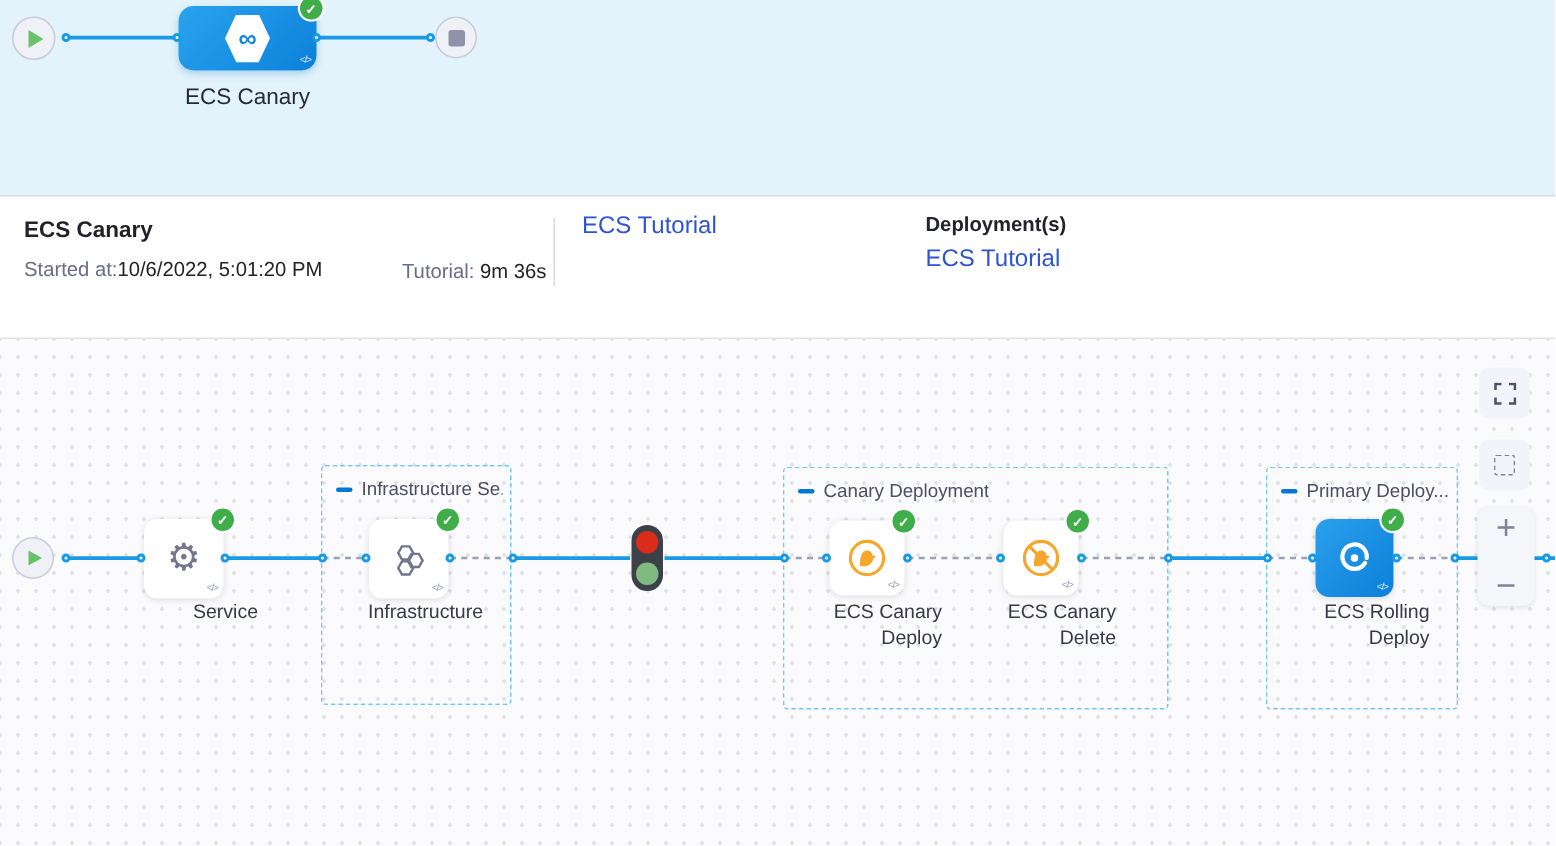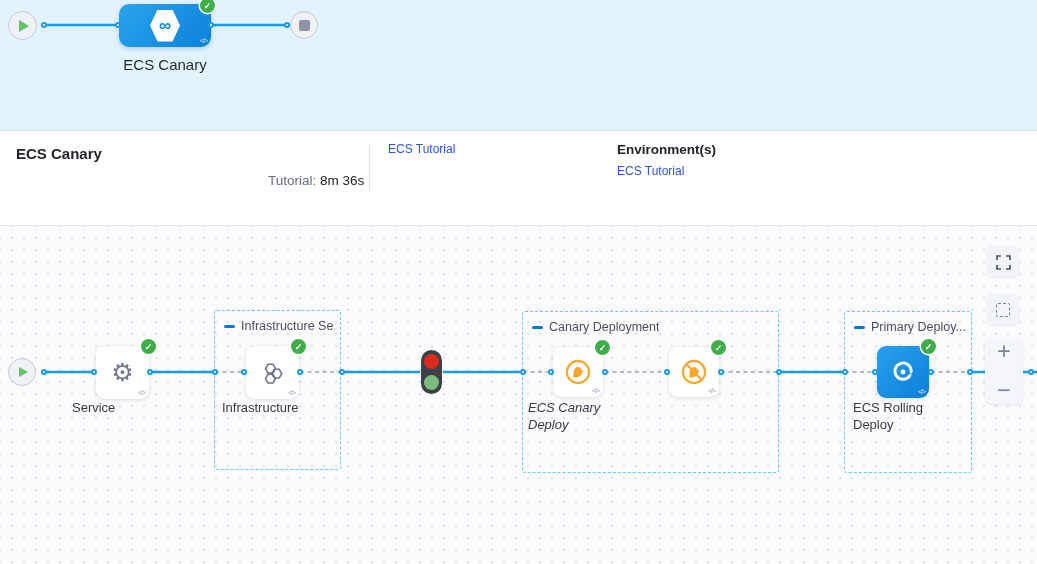--- a/index.html
+++ b/index.html
@@ -38,37 +38,37 @@
   .info-left { padding:14px 0 0 16px; width:369px; }
   .info-title { font-size:15px; font-weight:bold; color:#22222a; margin-bottom:10px; }
   .info-row { display:flex; font-size:13.5px; }
   .lab { color:#6b6d85; } .val { color:#22222a; }
   .dur { position:absolute; left:268px; top:42px; font-size:13.5px; }
   .vdiv { border-left:1px solid #d9dae5; height:46px; margin-top:14px; }
   .info-col { padding-top:11px; }
   .col-svc { padding-left:18px; width:247px; }
   .col-env { padding-left:0; }
   .col-label { font-size:13.5px; font-weight:bold; color:#22222a; margin-bottom:7px; }
-  .col-link { font-size:12px; color:#2f54d1; cursor:pointer; }
+  .col-link { font-size:16px; color:#2f54d1; cursor:pointer; }
 
   
   .canvas { position:relative; width:100%; height:338px; background-color:#fbfbfd;
     background-image:radial-gradient(circle,#dfe2e8 1.1px,transparent 1.1px);
     background-size:12px 12px; background-position:6px 6px; }
   .canvas-svg { position:absolute; left:0; top:0; z-index:2; }
   .group { position:absolute; border:1px dashed #6ec8f2; border-radius:3px; z-index:1; }
   .ghead { position:absolute; top:8px; left:9px; display:flex; align-items:center; gap:6px;
     font-size:12.5px; color:#4b4e62; white-space:nowrap; overflow:hidden; max-width:calc(100% - 14px); }
   .gminus { width:11px; height:3px; background:#0278d5; border-radius:2px; flex:none; cursor:pointer; }
   .card { position:absolute; width:53px; height:53px; background:#fff; border-radius:9px;
     box-shadow:0 1px 4px rgba(40,44,63,.14); z-index:4;
     display:flex; align-items:center; justify-content:center; cursor:pointer; }
   .card.blue { background:linear-gradient(135deg,#2aa0ec 0%,#0c7fd9 100%); }
   .gear { font-size:25px; color:#73768c; line-height:1; }
-  .nlabel { position:absolute; z-index:3; width:100px; text-align:left; font-size:13px;
+  .nlabel { position:absolute; z-index:3; width:100px; text-align:right; font-size:13px;
     color:#383946; line-height:17px; }
   .tlight { position:absolute; left:421px; top:124px; width:21px; height:44px; background:#3b4049;
     border-radius:11px; z-index:4; display:flex; flex-direction:column; align-items:center;
     justify-content:space-between; padding:4px 0; cursor:pointer; }
   .tl-red { width:15px; height:15px; border-radius:50%; background:#d92c1b; }
   .tl-grn { width:15px; height:15px; border-radius:50%; background:#7fba80; }
 
   
   .ctrl-box { position:absolute; width:34px; height:34px; background:#f3f4f9; border-radius:7px;
     display:flex; align-items:center; justify-content:center; z-index:10; cursor:pointer; }
@@ -106,31 +106,35 @@
   <div class="stage-label">ECS Canary</div>
 
   <div class="circle-btn" style="left:290px;top:11px;width:28px;height:28px;">
     <div class="stop-sq"></div>
   </div>
 </div>
 
 <div class="info-bar">
   <div class="info-left">
     <div class="info-title">ECS Canary</div>
+    <div class="info-row">
+      <span class="lab">Started at:</span>
+      <span class="val"> 10/6/2022, 5:01:20 PM</span>
+    </div>
     <div class="dur">
       <span class="lab">Tutorial:</span>
-      <span class="val"> 8m 36s</span>
+      <span class="val"> 9m 36s</span>
     </div>
   </div>
   <div class="vdiv"></div>
   <div class="info-col col-svc">
     <div class="col-link">ECS Tutorial</div>
   </div>
   <div class="info-col col-env">
-    <div class="col-label">Environment(s)</div>
+    <div class="col-label">Deployment(s)</div>
     <div class="col-link">ECS Tutorial</div>
   </div>
 </div>
 
 <div class="canvas">
 
   <div class="group" style="left:214px;top:84px;width:127px;height:160px;">
     <div class="ghead">
       <div class="gminus"></div>
       <span>Infrastructure Se...</span>
@@ -193,31 +197,32 @@
   </div>
 
   <div class="card" style="left:553px;top:121px;width:50px;height:50px;">
     <svg width="28" height="28" viewBox="0 0 24 24">
       <circle cx="12" cy="12" r="9.5" fill="none" stroke="#f5a62b" stroke-width="1.8"></circle>
       <path d="M8 16.5c4.2 1 7-1 7.6-4.2l1.7-1.1-2.1-.7c-.4-2.1-2.3-3.2-4.1-2.6-2.6.9-3.1 4.3-3.1 8.6z" fill="#f5a62b"></path>
     </svg>
     <span class="code-ic">&lt;/&gt;</span>
   </div>
   <div class="check" style="left:595px;top:114px;">✓</div>
-  <div class="nlabel" style="left:528px;top:173px;font-style:italic;">ECS Canary Deploy</div>
+  <div class="nlabel" style="left:528px;top:173px;">ECS Canary Deploy</div>
 
   <div class="card" style="left:669px;top:121px;width:50px;height:50px;">
     <svg width="28" height="28" viewBox="0 0 24 24">
       <circle cx="12" cy="12" r="9.5" fill="none" stroke="#f5a62b" stroke-width="1.8"></circle>
       <path d="M8 16.5c4.2 1 7-1 7.6-4.2l1.7-1.1-2.1-.7c-.4-2.1-2.3-3.2-4.1-2.6-2.6.9-3.1 4.3-3.1 8.6z" fill="#f5a62b"></path>
       <line x1="5.8" y1="5.8" x2="18.2" y2="18.2" stroke="#f5a62b" stroke-width="1.8"></line>
     </svg>
     <span class="code-ic">&lt;/&gt;</span>
   </div>
   <div class="check" style="left:711px;top:114px;">✓</div>
+  <div class="nlabel" style="left:644px;top:173px;">ECS Canary Delete</div>
 
   <div class="card blue" style="left:877px;top:120px;width:52px;height:52px;">
     <svg width="26" height="26" viewBox="0 0 24 24">
       <path d="M18.5 15 A7.5 7.5 0 1 1 19.5 12" fill="none" stroke="#ffffff" stroke-width="2.6" stroke-linecap="round"></path>
       <circle cx="12" cy="12" r="2.3" fill="#ffffff"></circle>
     </svg>
     <span class="code-ic on-blue">&lt;/&gt;</span>
   </div>
   <div class="check" style="left:921px;top:113px;">✓</div>
   <div class="nlabel" style="left:853px;top:173px;">ECS Rolling Deploy</div>

